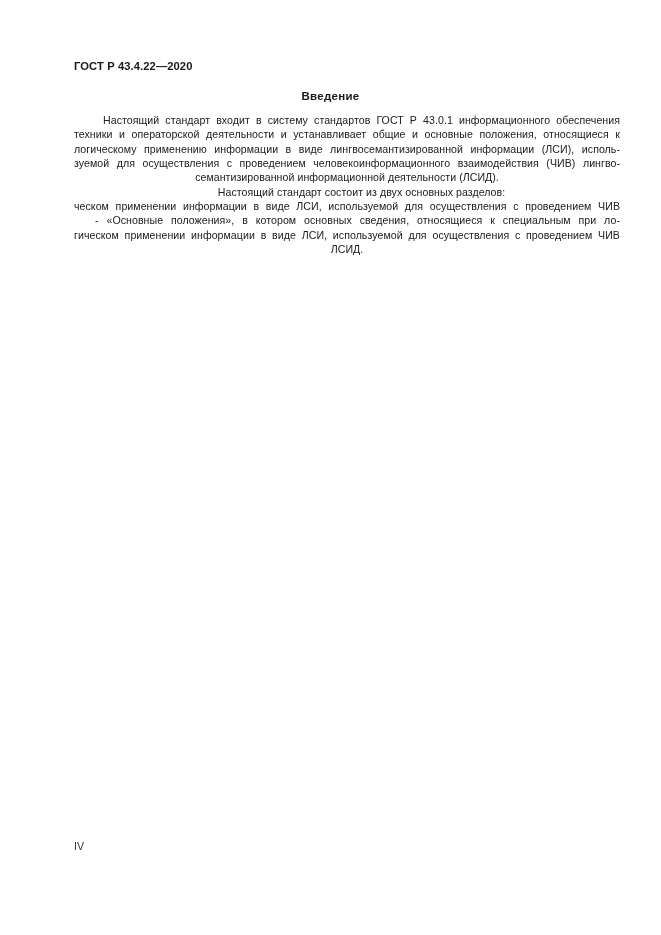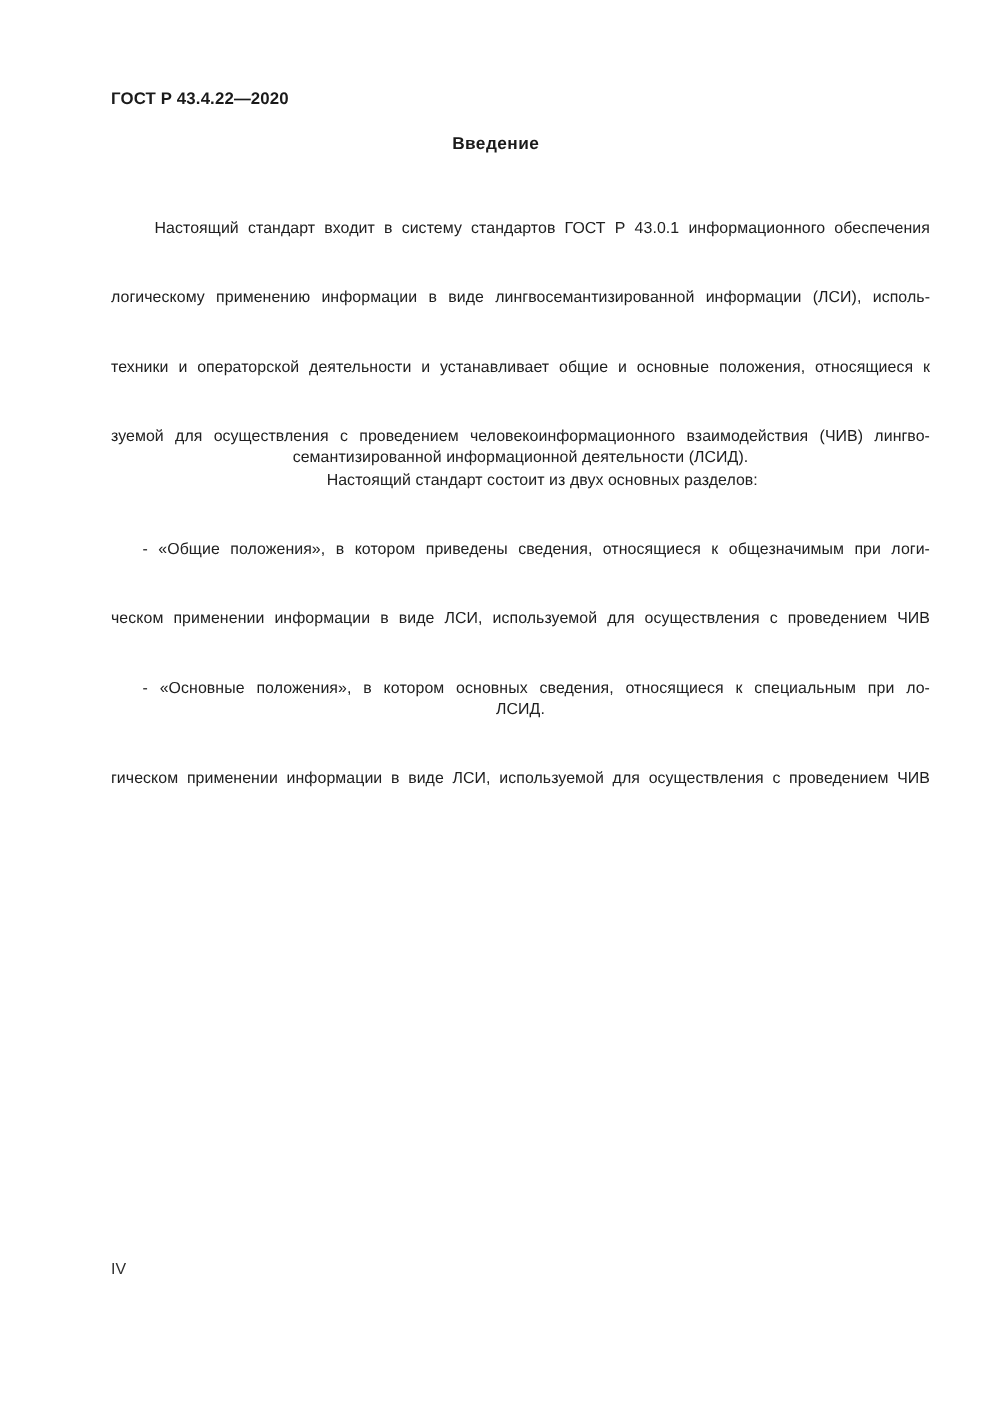--- a/index.html
+++ b/index.html
@@ -54,21 +54,20 @@
     white-space: pre;
     letter-spacing: 0.05px;
     text-align: center;
   }
   
   .tline.stretch {
     display: block;
     text-align: justify;
     text-align-last: justify;
     white-space: normal;
-    margin-top: 32px;
   }
   .indent {
     display: inline-block;
     width: 29px;
   }
   .indent-bullet {
     display: inline-block;
     width: 21px;
   }
   .page-number {
@@ -86,38 +85,37 @@
 <div class="page">
 
   <div class="doc-header">ГОСТ Р 43.4.22—2020</div>
 
   <div class="section-title">Введение</div>
 
   <div class="body-block">
 
     <div>
       <div class="tline stretch"><span class="indent"></span><span>Настоящий стандарт входит в систему стандартов ГОСТ Р 43.0.1 информационного обеспечения</span></div>
+      <div class="tline stretch"><span>техники и операторской деятельности и устанавливает общие и основные положения, относящиеся к</span></div>
       <div class="tline stretch"><span>логическому применению информации в виде лингвосемантизированной информации (ЛСИ), исполь-</span></div>
-      <div class="tline stretch"><span>техники и операторской деятельности и устанавливает общие и основные положения, относящиеся к</span></div>
       <div class="tline stretch"><span>зуемой для осуществления с проведением человекоинформационного взаимодействия (ЧИВ) лингво-</span></div>
       <div class="tline"><span>семантизированной информационной деятельности (ЛСИД).</span></div>
     </div>
 
     <div>
       <div class="tline"><span class="indent"></span><span>Настоящий стандарт состоит из двух основных разделов:</span></div>
     </div>
 
     <div>
-      <div class="tline stretch"><span class="indent-bullet"></span><span>- «Общие положения», в котором приведены сведения, относящиеся к общезначимым при логи-</span></div>
       <div class="tline stretch"><span>ческом применении информации в виде ЛСИ, используемой для осуществления с проведением ЧИВ</span></div>
     </div>
 
     <div>
       <div class="tline stretch"><span class="indent-bullet"></span><span>- «Основные положения», в котором основных сведения, относящиеся к специальным при ло-</span></div>
+      <div class="tline stretch"><span>гическом применении информации в виде ЛСИ, используемой для осуществления с проведением ЧИВ</span></div>
       <div class="tline"><span>ЛСИД.</span></div>
-      <div class="tline stretch"><span>гическом применении информации в виде ЛСИ, используемой для осуществления с проведением ЧИВ</span></div>
     </div>
 
   </div>
 
   <div class="page-number">IV</div>
 
 </div>
 
 </body></html>

